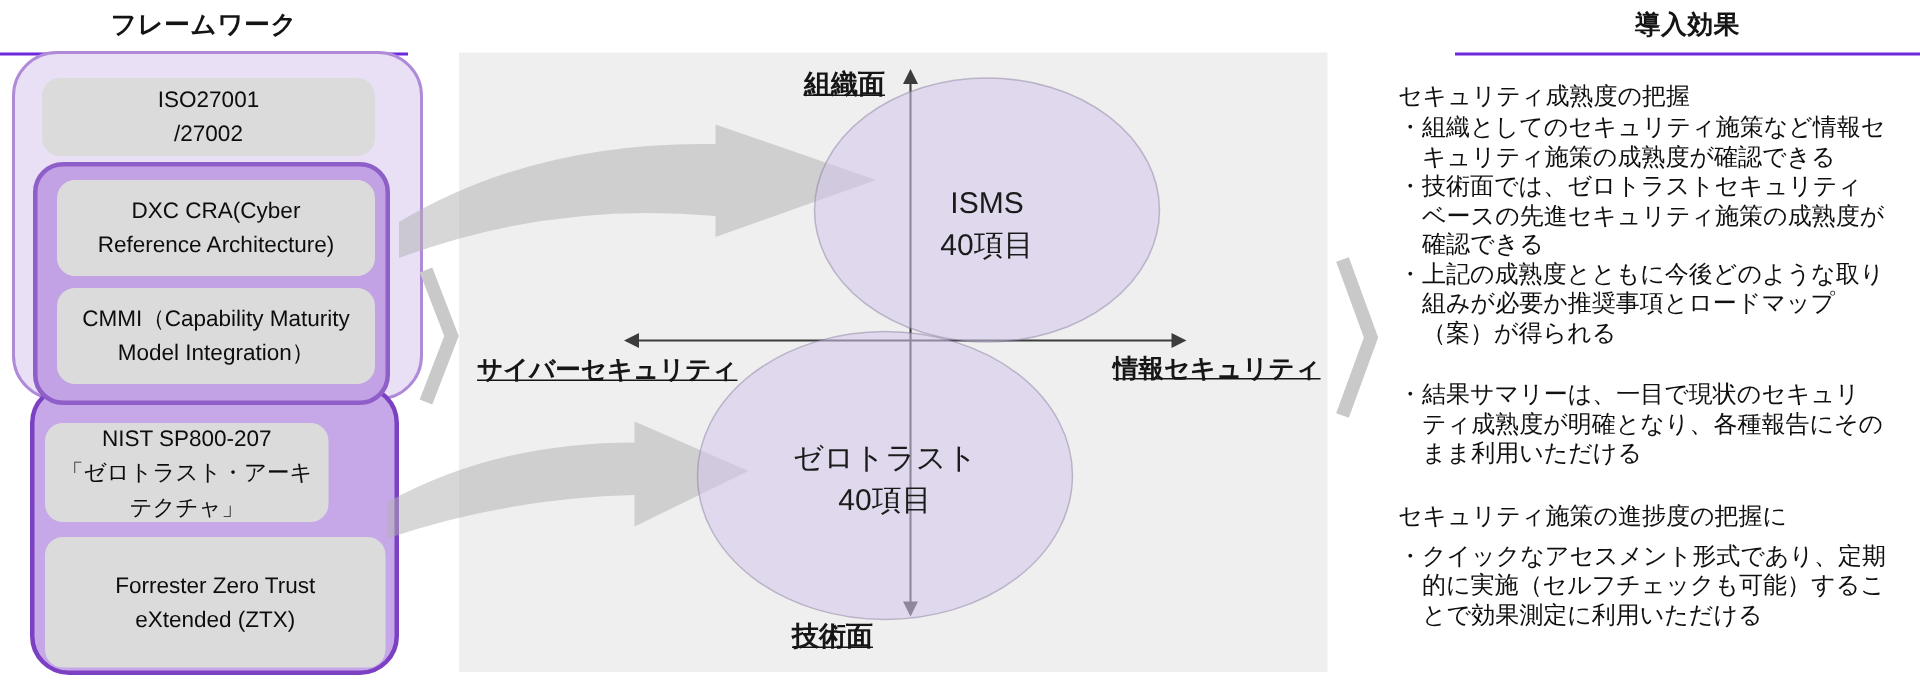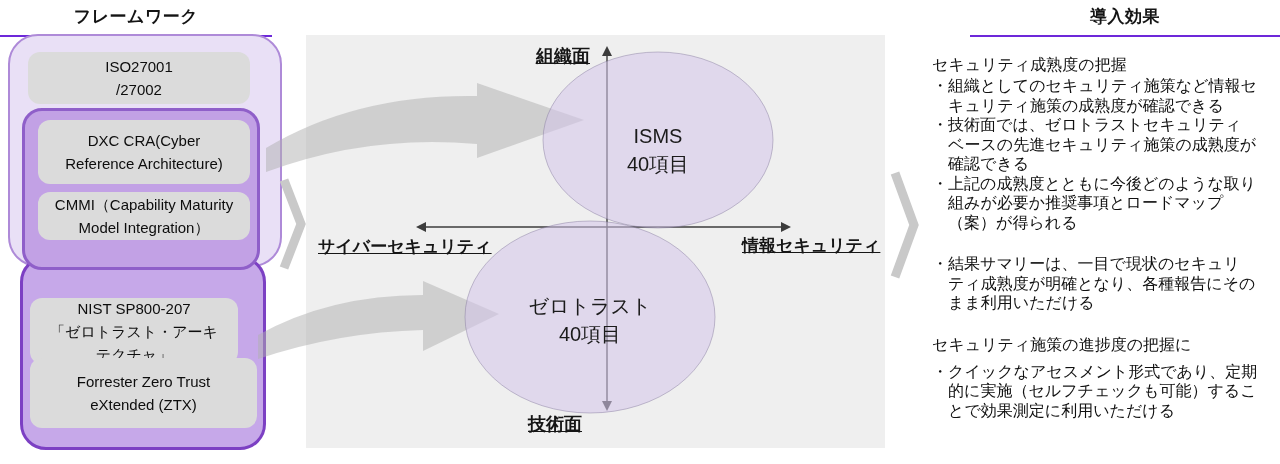--- a/index.html
+++ b/index.html
@@ -20,23 +20,23 @@
   .grp-outer{left:8px;top:34px;width:274px;height:233px;background:#e9e0f6;border:2px solid #ae8ad8;border-radius:30px;z-index:1;}
   .grp-zt{left:20px;top:256px;width:246px;height:194px;background:#c6a8e9;border:3px solid #7c40c3;border-radius:26px;z-index:2;}
   .grp-mid{left:22px;top:108px;width:238px;height:162px;background:#c2a1e5;border:3px solid #8f5fc9;border-radius:20px;z-index:3;}
   .fw-box{
     position:absolute;z-index:4;background:#dbdbdb;border-radius:12px;
     display:flex;align-items:center;justify-content:center;text-align:center;
     font-size:15px;line-height:23px;white-space:pre-line;color:#0d0d0d;
   }
   .fw-iso{left:28px;top:52px;width:222px;height:52px;}
   .fw-dxc{left:38px;top:120px;width:212px;height:64px;}
-  .fw-cmmi{left:38px;top:192px;width:212px;height:48px;}
-  .fw-nist{left:30px;top:298px;width:208px;height:66px;}
-  .fw-forrester{left:30px;top:358px;width:227px;height:70px;}
+  .fw-cmmi{left:38px;top:192px;width:212px;height:64px;}
+  .fw-nist{left:30px;top:282px;width:189px;height:66px;}
+  .fw-forrester{left:30px;top:358px;width:227px;height:87px;}
   
   .panel{position:absolute;left:306px;top:35px;width:579px;height:413px;background:#efefef;z-index:0;}
   .overlay{position:absolute;left:0;top:0;width:1280px;height:464px;z-index:5;pointer-events:none;}
   .axis-label{position:absolute;z-index:6;font-weight:bold;color:#161616;text-decoration:underline;}
   .lbl-top{left:536px;top:44px;font-size:18px;}
   .lbl-bottom{left:512px;top:412px;width:86px;text-align:center;font-size:18px;}
   .lbl-left{left:318px;top:235px;font-size:17px;}
   .lbl-right{left:742px;top:234px;width:140px;text-align:left;font-size:17px;}
   .ellipse-label{
     position:absolute;z-index:6;text-align:center;white-space:pre-line;

